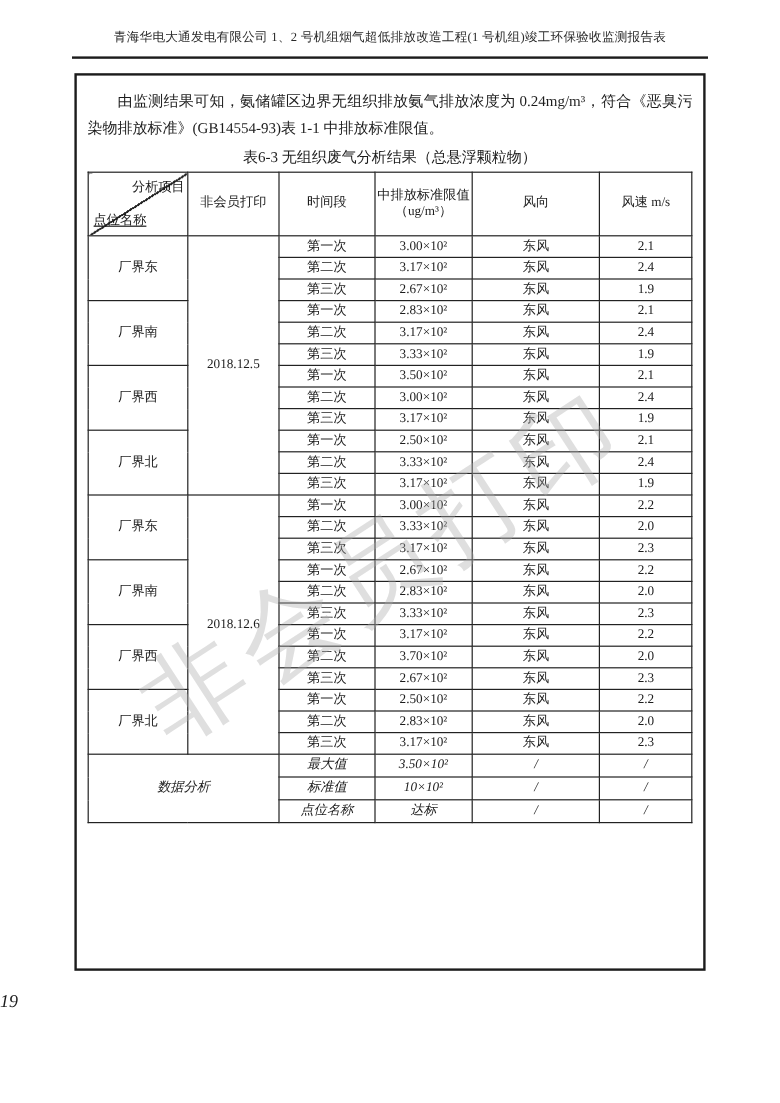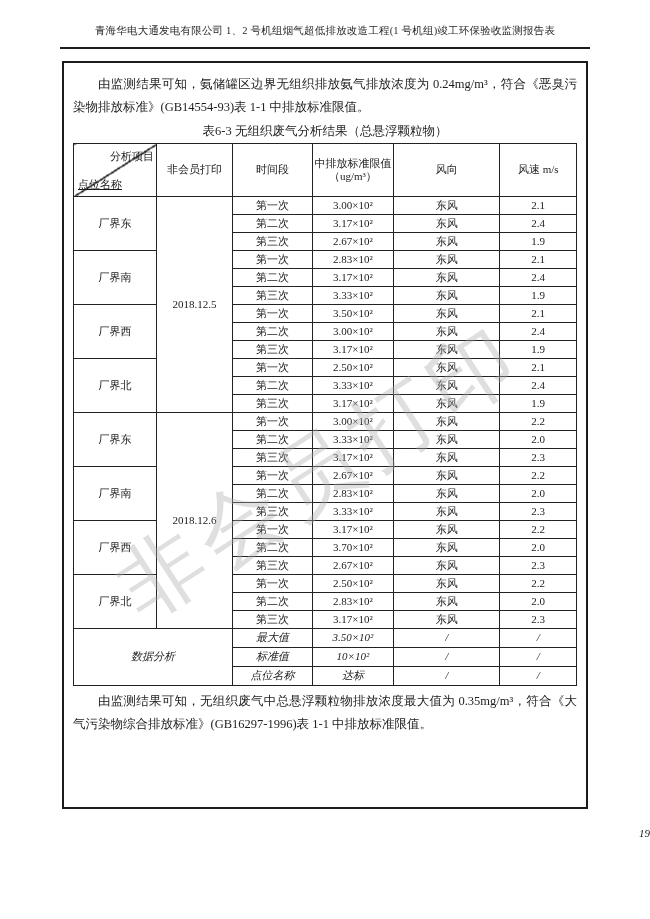--- a/index.html
+++ b/index.html
@@ -68,22 +68,22 @@
       transparent calc(50% - 0.8px),
       #222 calc(50% - 0.8px),
       #222 calc(50% + 0.8px),
       transparent calc(50% + 0.8px));
   }
   .diag-top{position:absolute;top:6px;right:2px;font-size:11px;}
   .diag-bottom{position:absolute;bottom:5px;left:4px;font-size:11px;text-decoration:underline;}
   .tsp-head span{display:block;}
   .page-number{
     margin-top:18px;
-    text-align:right;
-    font-size:11px;
+    text-align:left;
+    font-size:15px;
     font-style:italic;
   }
   .watermark{
     position:absolute;
     left:320px;top:472px;
     transform:translate(-50%,-50%) rotate(-33deg);
     font-size:84px;
     letter-spacing:8px;
     white-space:nowrap;
     color:rgba(172,172,172,0.38);
@@ -302,21 +302,20 @@
           </tr>
           <tr class="analysis">
             <td>点位名称</td>
             <td>达标</td>
             <td>/</td>
             <td>/</td>
           </tr>
         </tbody>
     </table>
 
-    <p class="para">由监测结果可知，无组织废气中总悬浮颗粒物排放浓度最大值为 0.35mg/m³，符合《大气污染物综合排放标准》(GB16297-1996)表 1-1 中排放标准限值。</p>
 
   </div>
 
   <div class="page-number">19</div>
 
   <div class="watermark">非会员打印</div>
 
 </div>
 
 </body></html>

